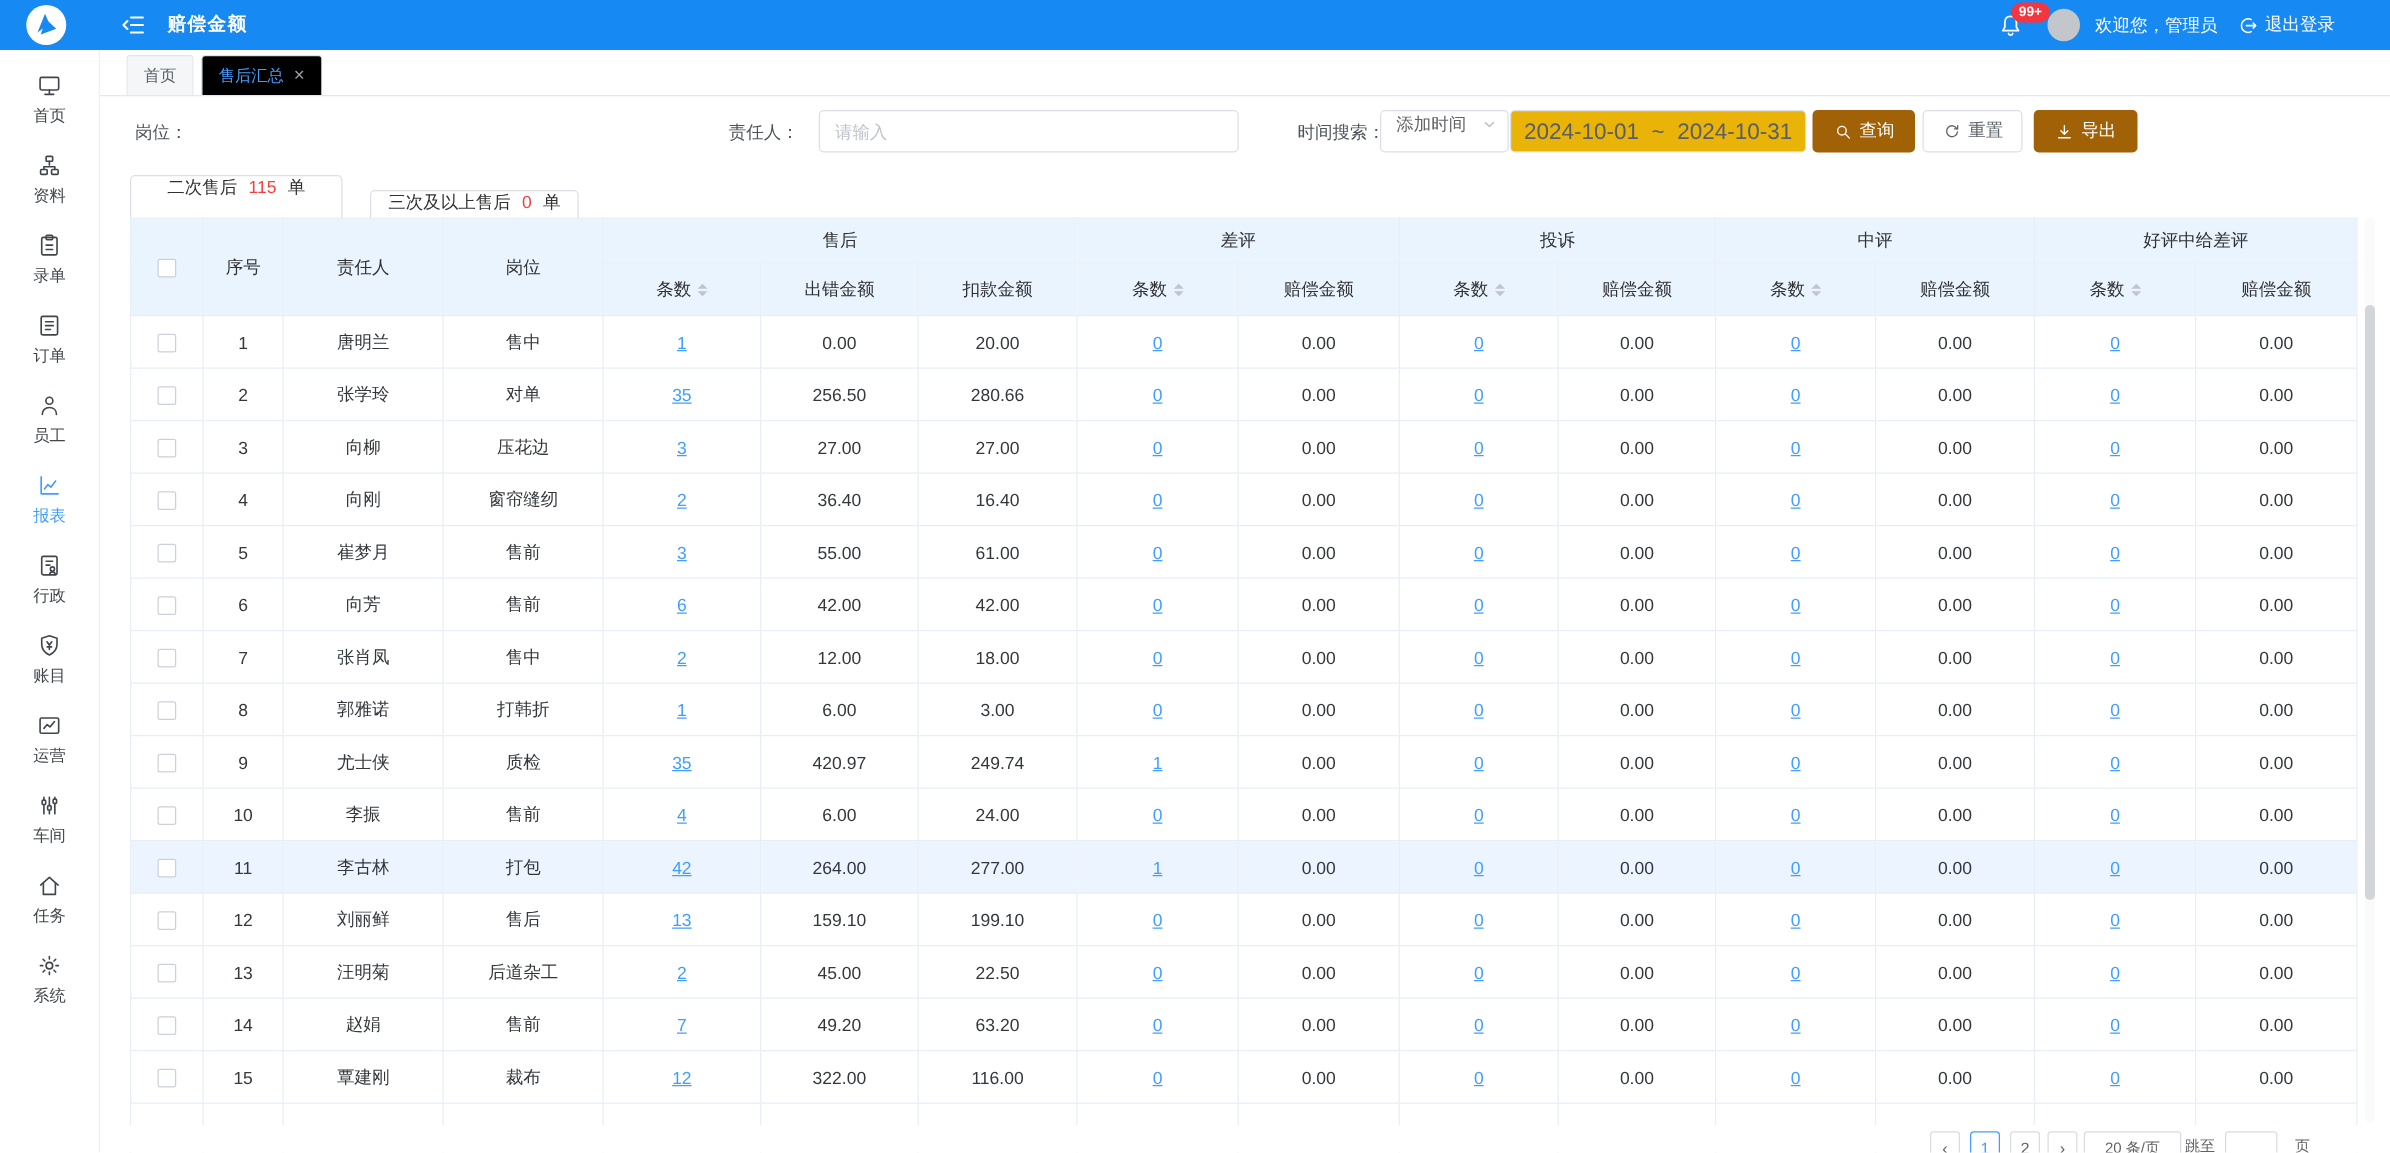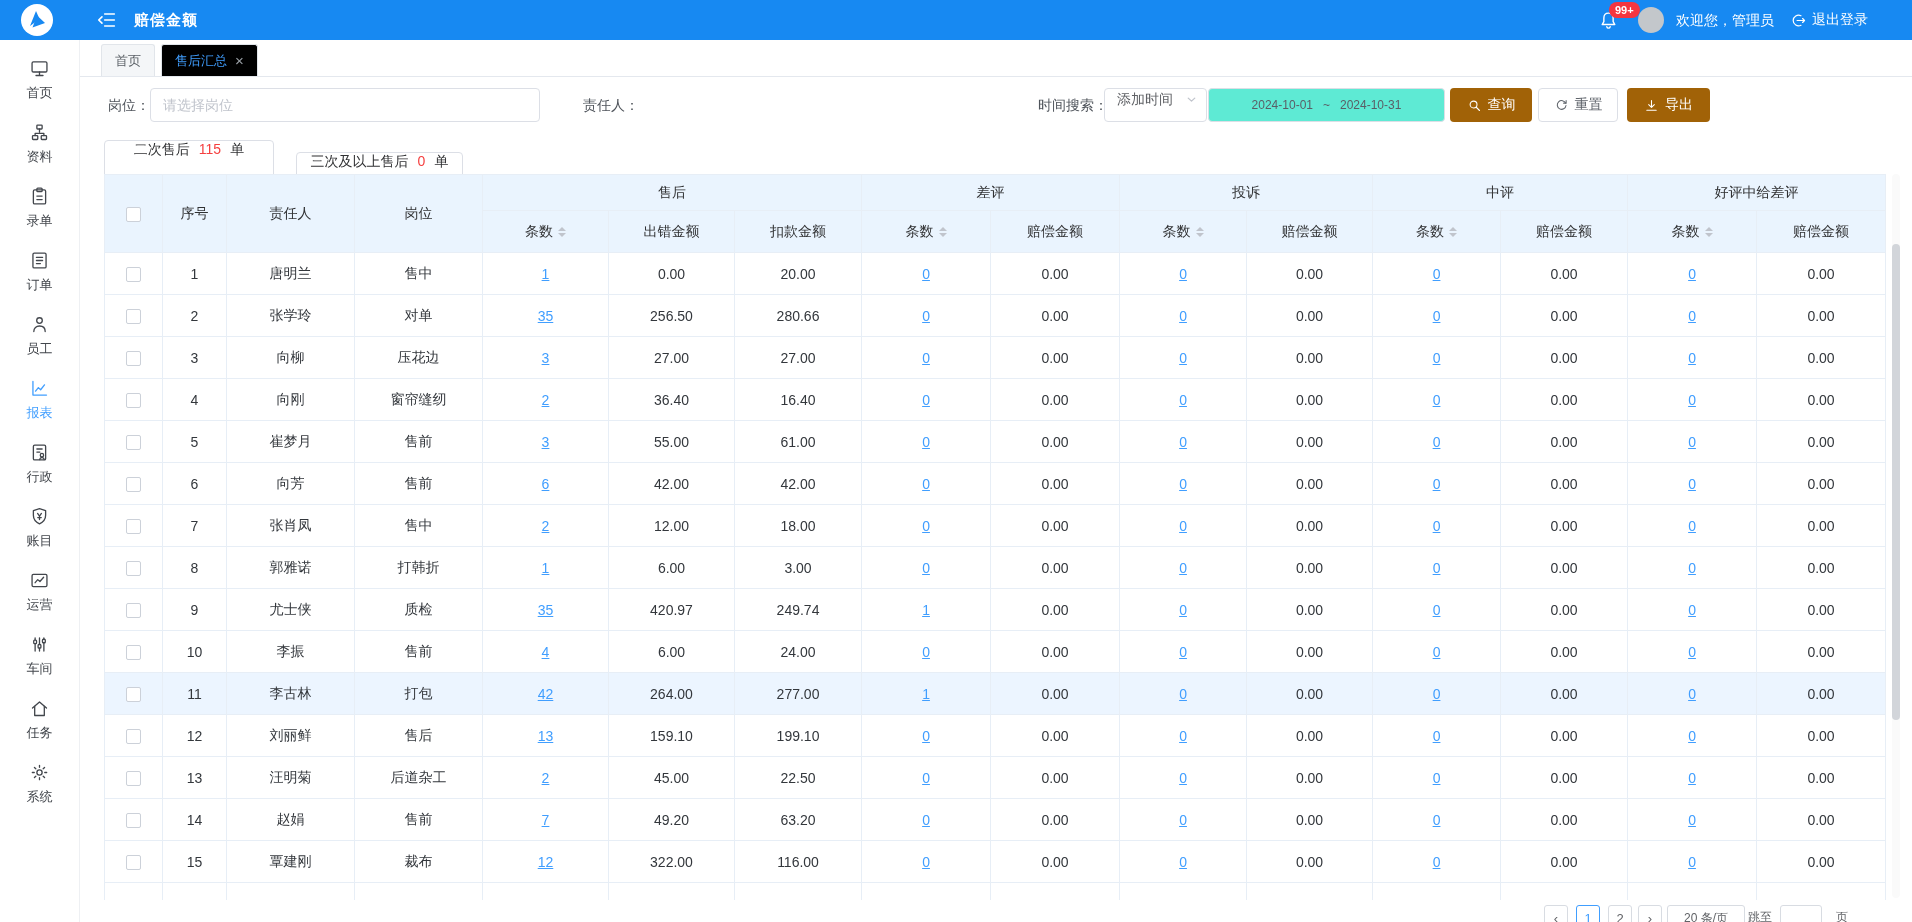--- a/index.html
+++ b/index.html
@@ -31,21 +31,21 @@
   .tab { height:32px; padding:0 13px; display:flex; align-items:center; gap:8px; font-size:13px; background:#f4f6f8; color:#5b6167; border:1px solid #e1e5ea; border-bottom:none; border-radius:3px 3px 0 0; cursor:pointer; }
   .tab.active { background:#000000; color:#409eff; }
   .tab-close { color:#9aa0a6; font-size:15px; line-height:1; }
 
   
   .filterbar { position:absolute; left:80px; top:88px; width:1832px; height:34px; }
   .filterbar .f-label { position:absolute; top:0; line-height:34px; color:#4f545b; font-size:14px; }
   .f-input { position:absolute; top:0; height:34px; border:1px solid #dcdfe6; border-radius:4px; padding:0 12px; font-size:14px; color:#606266; background:#fff; font-family:inherit; }
   .f-input::placeholder { color:#c0c4cc; }
   .f-select { position:absolute; top:0; height:34px; border:1px solid #dcdfe6; border-radius:4px; background:#fff; display:flex; align-items:center; justify-content:space-between; padding:0 8px 11px 12px; color:#606266; cursor:pointer; }
-  .datebox { position:absolute; top:0; height:34px; border:1px solid #dcdfe6; border-radius:4px; background:#5eead4; display:flex; align-items:center; justify-content:center; gap:10px; color:#5a5e66; font-size:12px; }
+  .datebox { position:absolute; top:0; height:34px; border:1px solid #dcdfe6; border-radius:4px; background:#eab308; display:flex; align-items:center; justify-content:center; gap:10px; color:#5a5e66; font-size:18px; }
   .btn { position:absolute; top:0; height:34px; border-radius:4px; display:flex; align-items:center; justify-content:center; gap:6px; font-size:14px; cursor:pointer; border:none; font-family:inherit; }
   .btn-primary { background:#a16207; color:#fff; }
   .btn-plain { background:#fff; color:#5f646b; border:1px solid #dcdfe6; }
   .btn svg { stroke-width:1.7; fill:none; stroke-linecap:round; stroke-linejoin:round; }
 
   
   .subtabs { position:absolute; left:80px; top:140px; height:33px; }
   .subtab { position:absolute; top:0; height:47px; border:1px solid #dcdfe6; border-radius:4px; background:#fff; display:flex; align-items:flex-start; justify-content:center; gap:9px; font-size:14px; color:#303133; cursor:pointer; }
   .subtab .cnt { color:#f53f3f; }
 
@@ -213,23 +213,23 @@
     <span>首页</span>
   </div>
   <div class="tab active">
     <span>售后汇总</span>
     <span class="tab-close">×</span>
   </div>
 </div>
 
 <div class="filterbar">
   <span class="f-label" style="left:28px;">岗位：</span>
-  <input class="f-input" style="left: 70px; width: 390px;" placeholder="请选择岗位">
 
   <span class="f-label" style="left:503px;">责任人：</span>
+  <input class="f-input" style="left: 575px; width: 336px;" placeholder="请输入">
 
   <span class="f-label" style="left:958px;">时间搜索：</span>
   <div class="f-select" style="left:1024px; width:103px;">
     <span>添加时间</span>
     <svg width="13" height="13" viewBox="0 0 24 24" fill="none" stroke="#c0c4cc" stroke-width="2.4" stroke-linecap="round" stroke-linejoin="round">
         <path d="M6 9.5l6 5.5 6-5.5"></path>
       </svg>
   </div>
   <div class="datebox" style="left:1128px; width:237px;">
     <span>2024-10-01</span>

